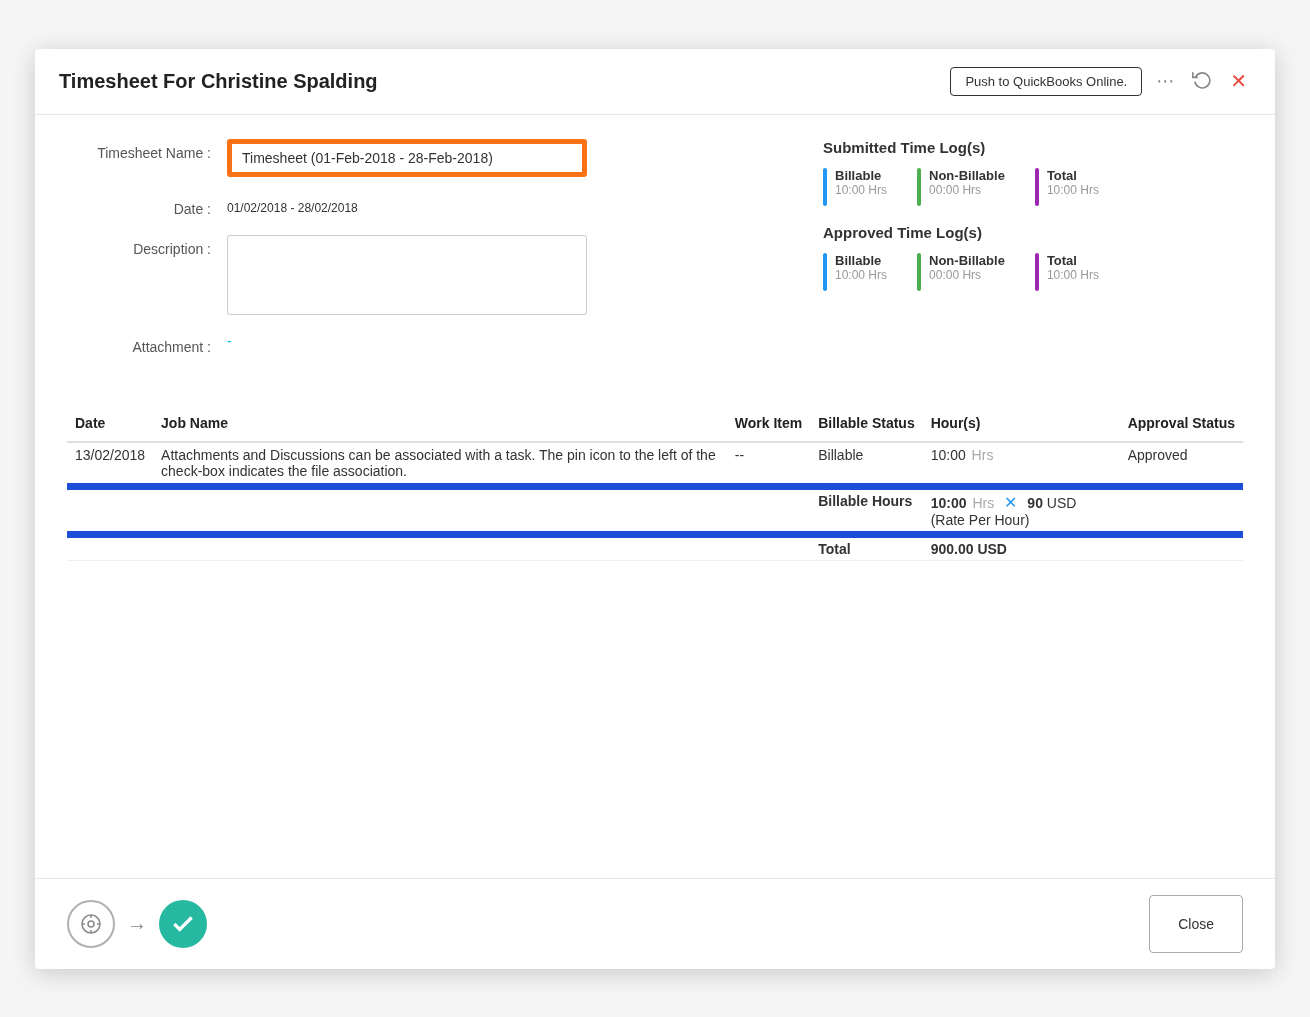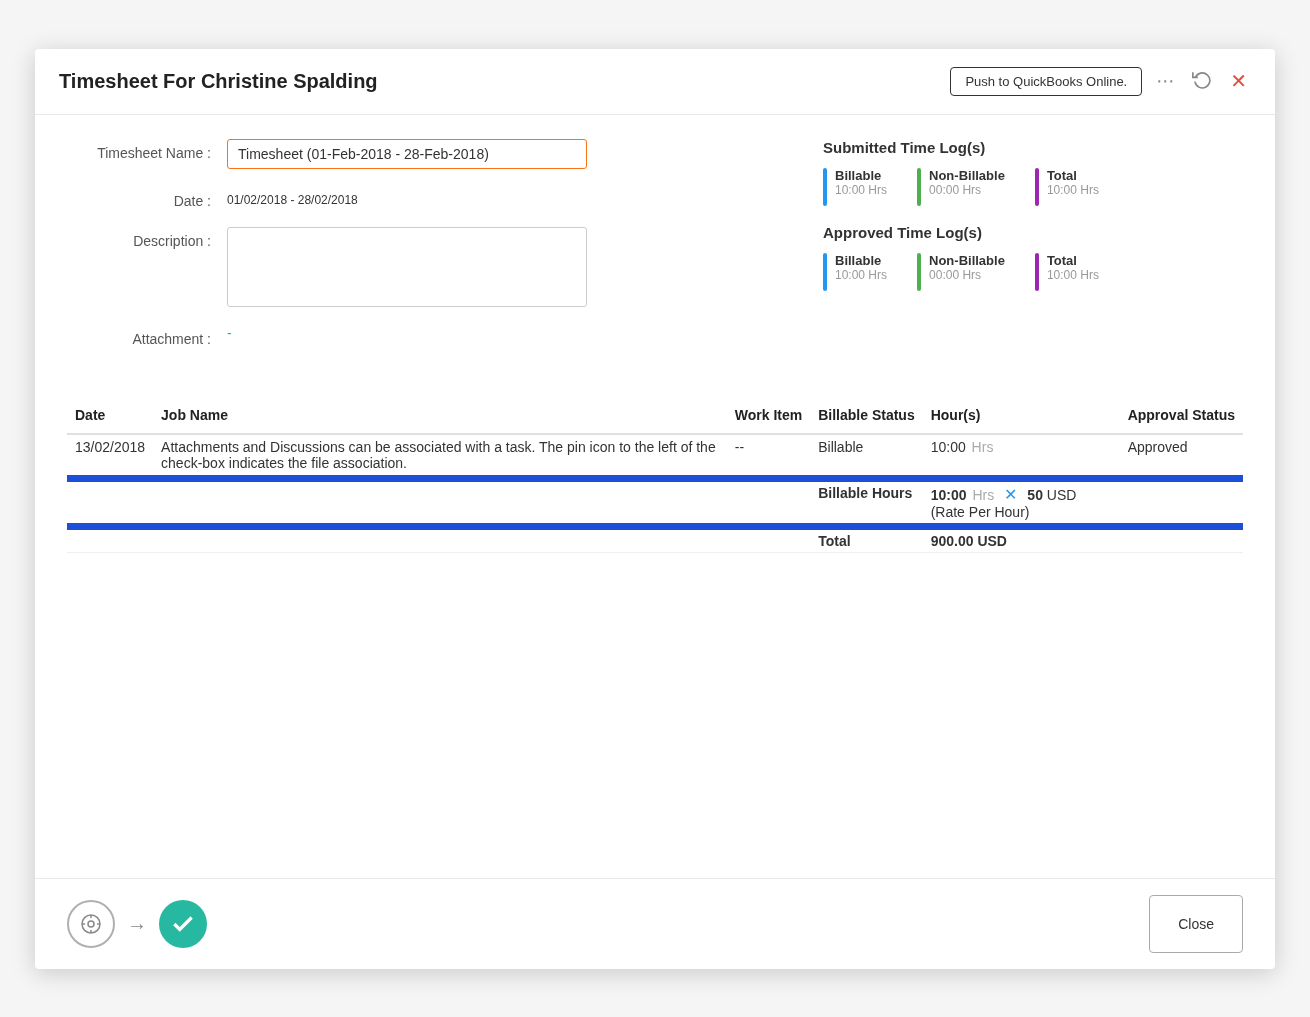--- a/index.html
+++ b/index.html
@@ -88,21 +88,21 @@
       padding-top: 6px;
       color: #555;
       font-size: 14px;
     }
     .form-value {
       color: #333;
       padding-top: 6px;
       font-size: 12px;
     }
     .input-field {
-      border: 1px solid #f97316;
+      border: 5px solid #f97316;
       border-radius: 3px;
       padding: 6px 10px;
       font-size: 14px;
       width: 360px;
       color: #333;
       background: #fff;
     }
     .textarea-field {
       border: 1px solid #ccc;
       border-radius: 3px;
@@ -394,21 +394,21 @@
           </tr>
           <tr class="summary-row">
             <td colspan="3"></td>
             <td>
               <span class="summary-label">Billable Hours</span>
             </td>
             <td>
               <span class="summary-value">10:00</span>
               <span class="hrs-gray">Hrs</span>
               <span class="multiply-icon">✕</span>
-              <span class="summary-value">50</span>
+              <span class="summary-value">90</span>
               <span class="rate-text"> USD (Rate Per Hour)</span>
             </td>
             <td></td>
           </tr>
           <tr class="summary-row">
             <td colspan="3"></td>
             <td>
               <span class="summary-label">Total</span>
             </td>
             <td>

